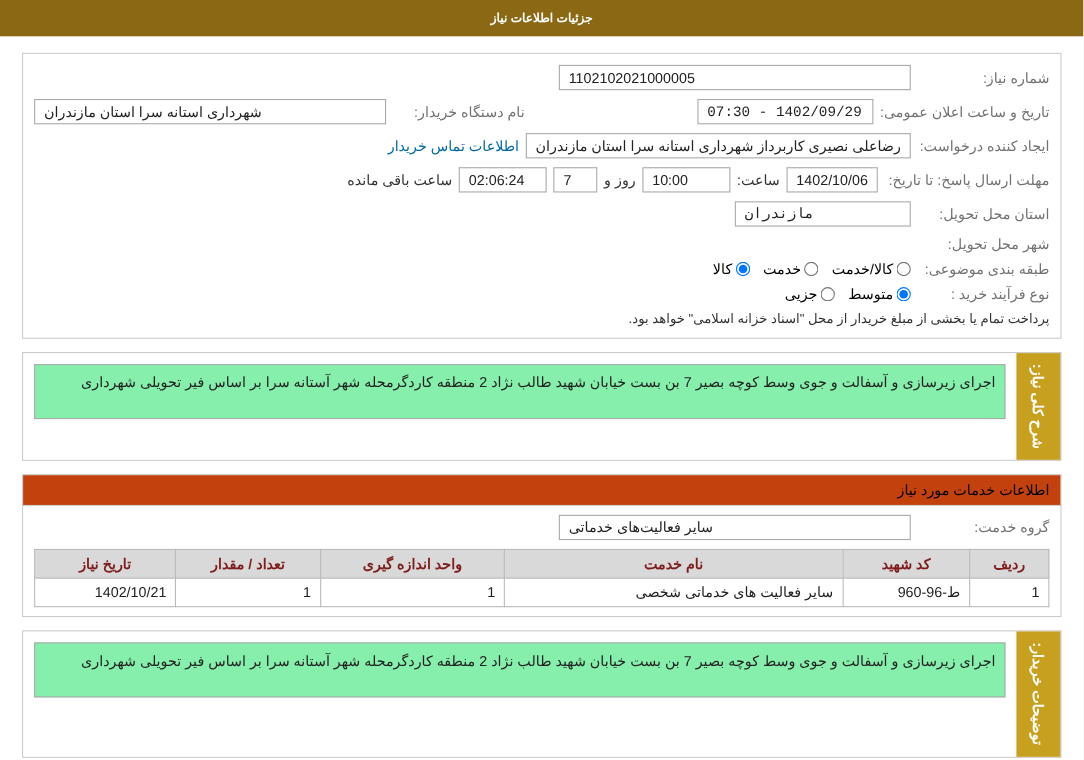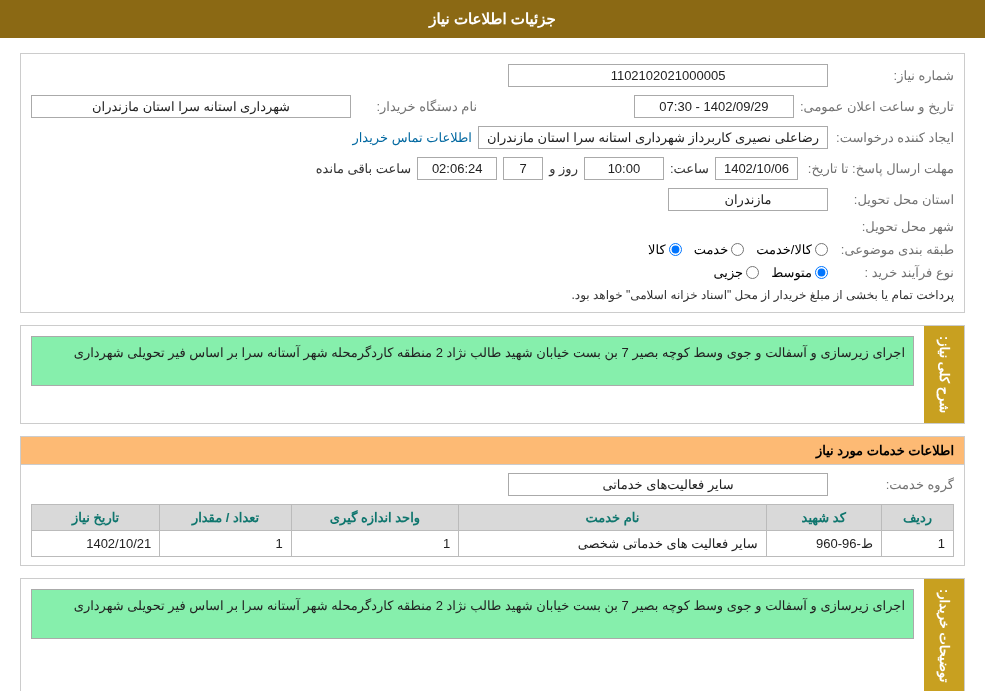--- a/index.html
+++ b/index.html
@@ -13,21 +13,21 @@
       width: 985px;
       min-height: 691px;
       background: #fff;
       margin: 0 auto;
     }
     .header-bar {
       background: #8B6914;
       color: #fff;
       text-align: center;
       padding: 10px 20px;
-      font-size: 15px;
+      font-size: 11px;
       font-weight: bold;
     }
     .content-area {
       padding: 15px 20px;
     }
     .section-block {
       border: 1px solid #ccc;
       margin-bottom: 12px;
       background: #fff;
     }
@@ -47,24 +47,24 @@
       text-align: right;
       font-weight: normal;
     }
     .form-value {
       border: 1px solid #aaa;
       background: #fff;
       padding: 3px 8px;
       min-height: 22px;
       min-width: 200px;
       color: #222;
-      text-align: center;
+      text-align: left;
     }
     .form-value.wide { min-width: 320px; }
-    .form-value.medium { min-width: 160px; }
+    .form-value.medium { min-width: 160px; font-family: Liberation Mono, monospace; }
     .form-value.small { min-width: 80px; }
     .link-text {
       color: #0369a1;
       cursor: pointer;
     }
     .radio-group {
       display: flex;
       align-items: center;
       gap: 12px;
     }
@@ -81,36 +81,36 @@
       color: #222;
       text-align: right;
       line-height: 1.6;
       background: #86efac;
     }
     .table-section {
       border: 1px solid #ccc;
       margin-bottom: 12px;
     }
     .table-section-header {
-      background: #fdba74;
+      background: #c2410c;
       padding: 6px 10px;
-      font-weight: bold;
+      font-weight: normal;
       border-bottom: 1px solid #ccc;
     }
     table.data-table {
       width: 100%;
       border-collapse: collapse;
     }
     table.data-table th {
       background: #d9d9d9;
       border: 1px solid #bbb;
       padding: 5px 8px;
       text-align: center;
       font-weight: bold;
-      color: #0f766e;
+      color: #7f1d1d;
     }
     table.data-table td {
       border: 1px solid #bbb;
       padding: 5px 8px;
       text-align: right;
       color: #222;
     }
     .inline-label {
       color: #333;
       white-space: nowrap;

